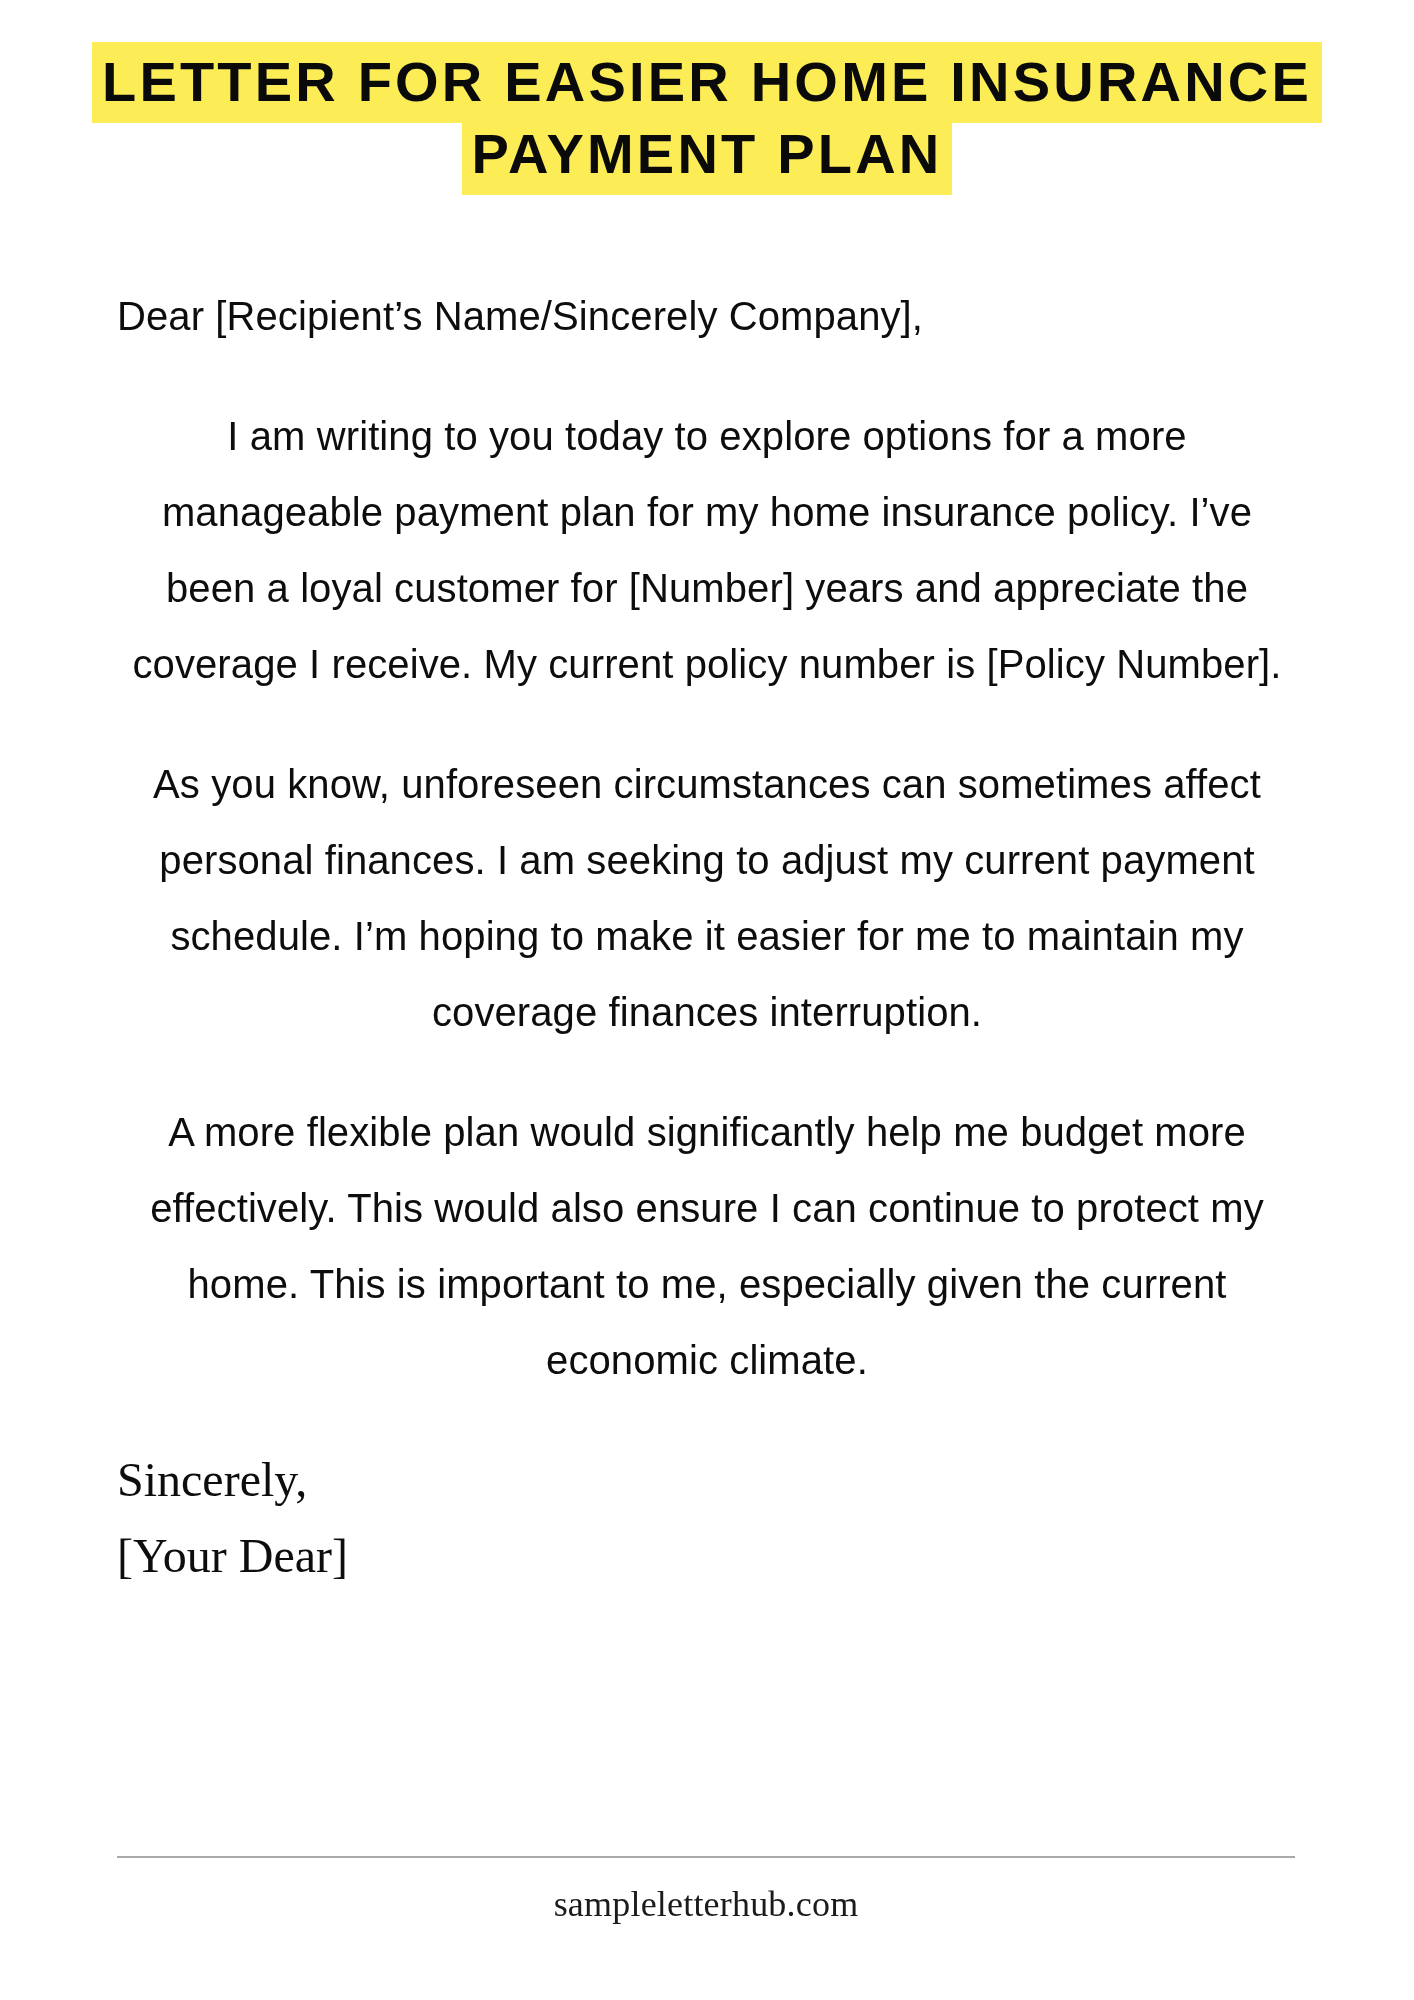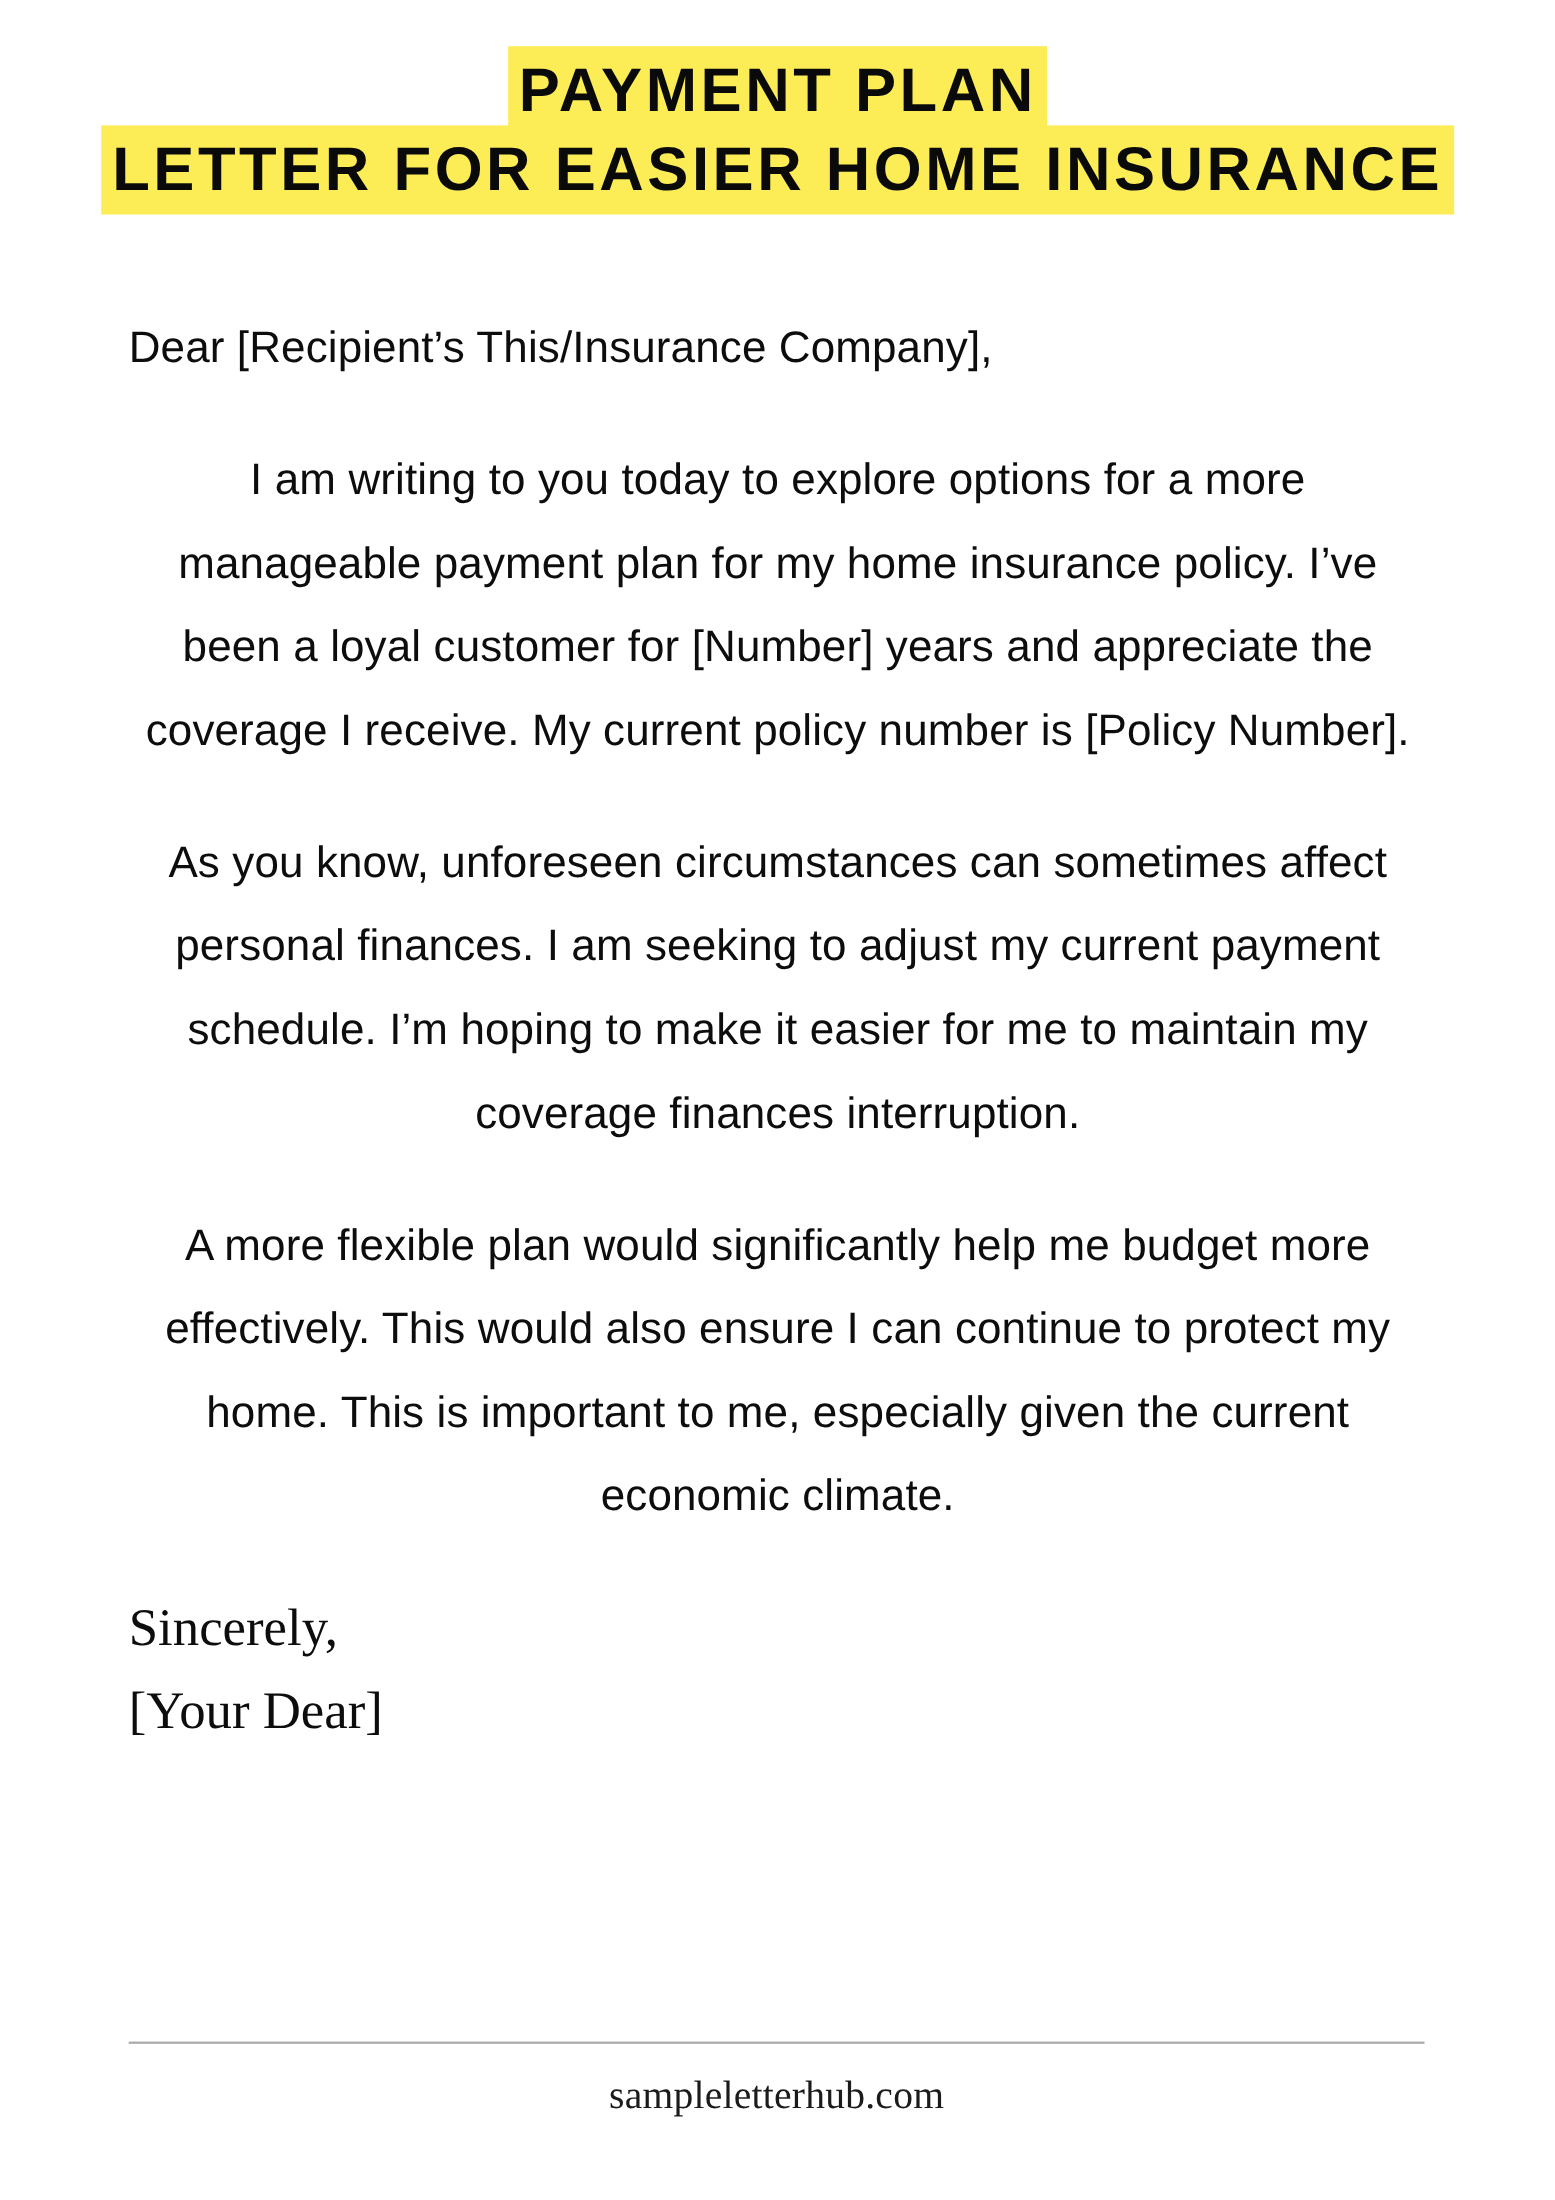--- a/index.html
+++ b/index.html
@@ -113,27 +113,27 @@
     color: #1b1b1b;
     letter-spacing: 0.2px;
   }
 </style>
 </head>
 <body>
 
 <div class="page">
 
   <div class="title-block">
+    <span class="title-line"><span class="hl">Letter for Easier Home Insurance</span></span>
     <span class="title-line"><span class="hl">Payment Plan</span></span>
-    <span class="title-line"><span class="hl">Letter for Easier Home Insurance</span></span>
   </div>
 
   <div class="letter">
 
-    <p class="para">Dear [Recipient’s This/Insurance Company],</p>
+    <p class="para">Dear [Recipient’s Name/Sincerely Company],</p>
 
     <p class="para">I am writing to you today to explore options for a more manageable payment plan for my home insurance policy. I’ve been a loyal customer for [Number] years and appreciate the coverage I receive. My current policy number is [Policy Number].</p>
 
     <p class="para">As you know, unforeseen circumstances can sometimes affect personal finances. I am seeking to adjust my current payment schedule. I’m hoping to make it easier for me to maintain my coverage finances interruption.</p>
 
     <p class="para">A more flexible plan would significantly help me budget more effectively. This would also ensure I can continue to protect my home. This is important to me, especially given the current economic climate.</p>
 
     <div class="sign-block">
       <p class="sign-line">Sincerely,</p>
       <p class="sign-line">[Your Dear]</p>

